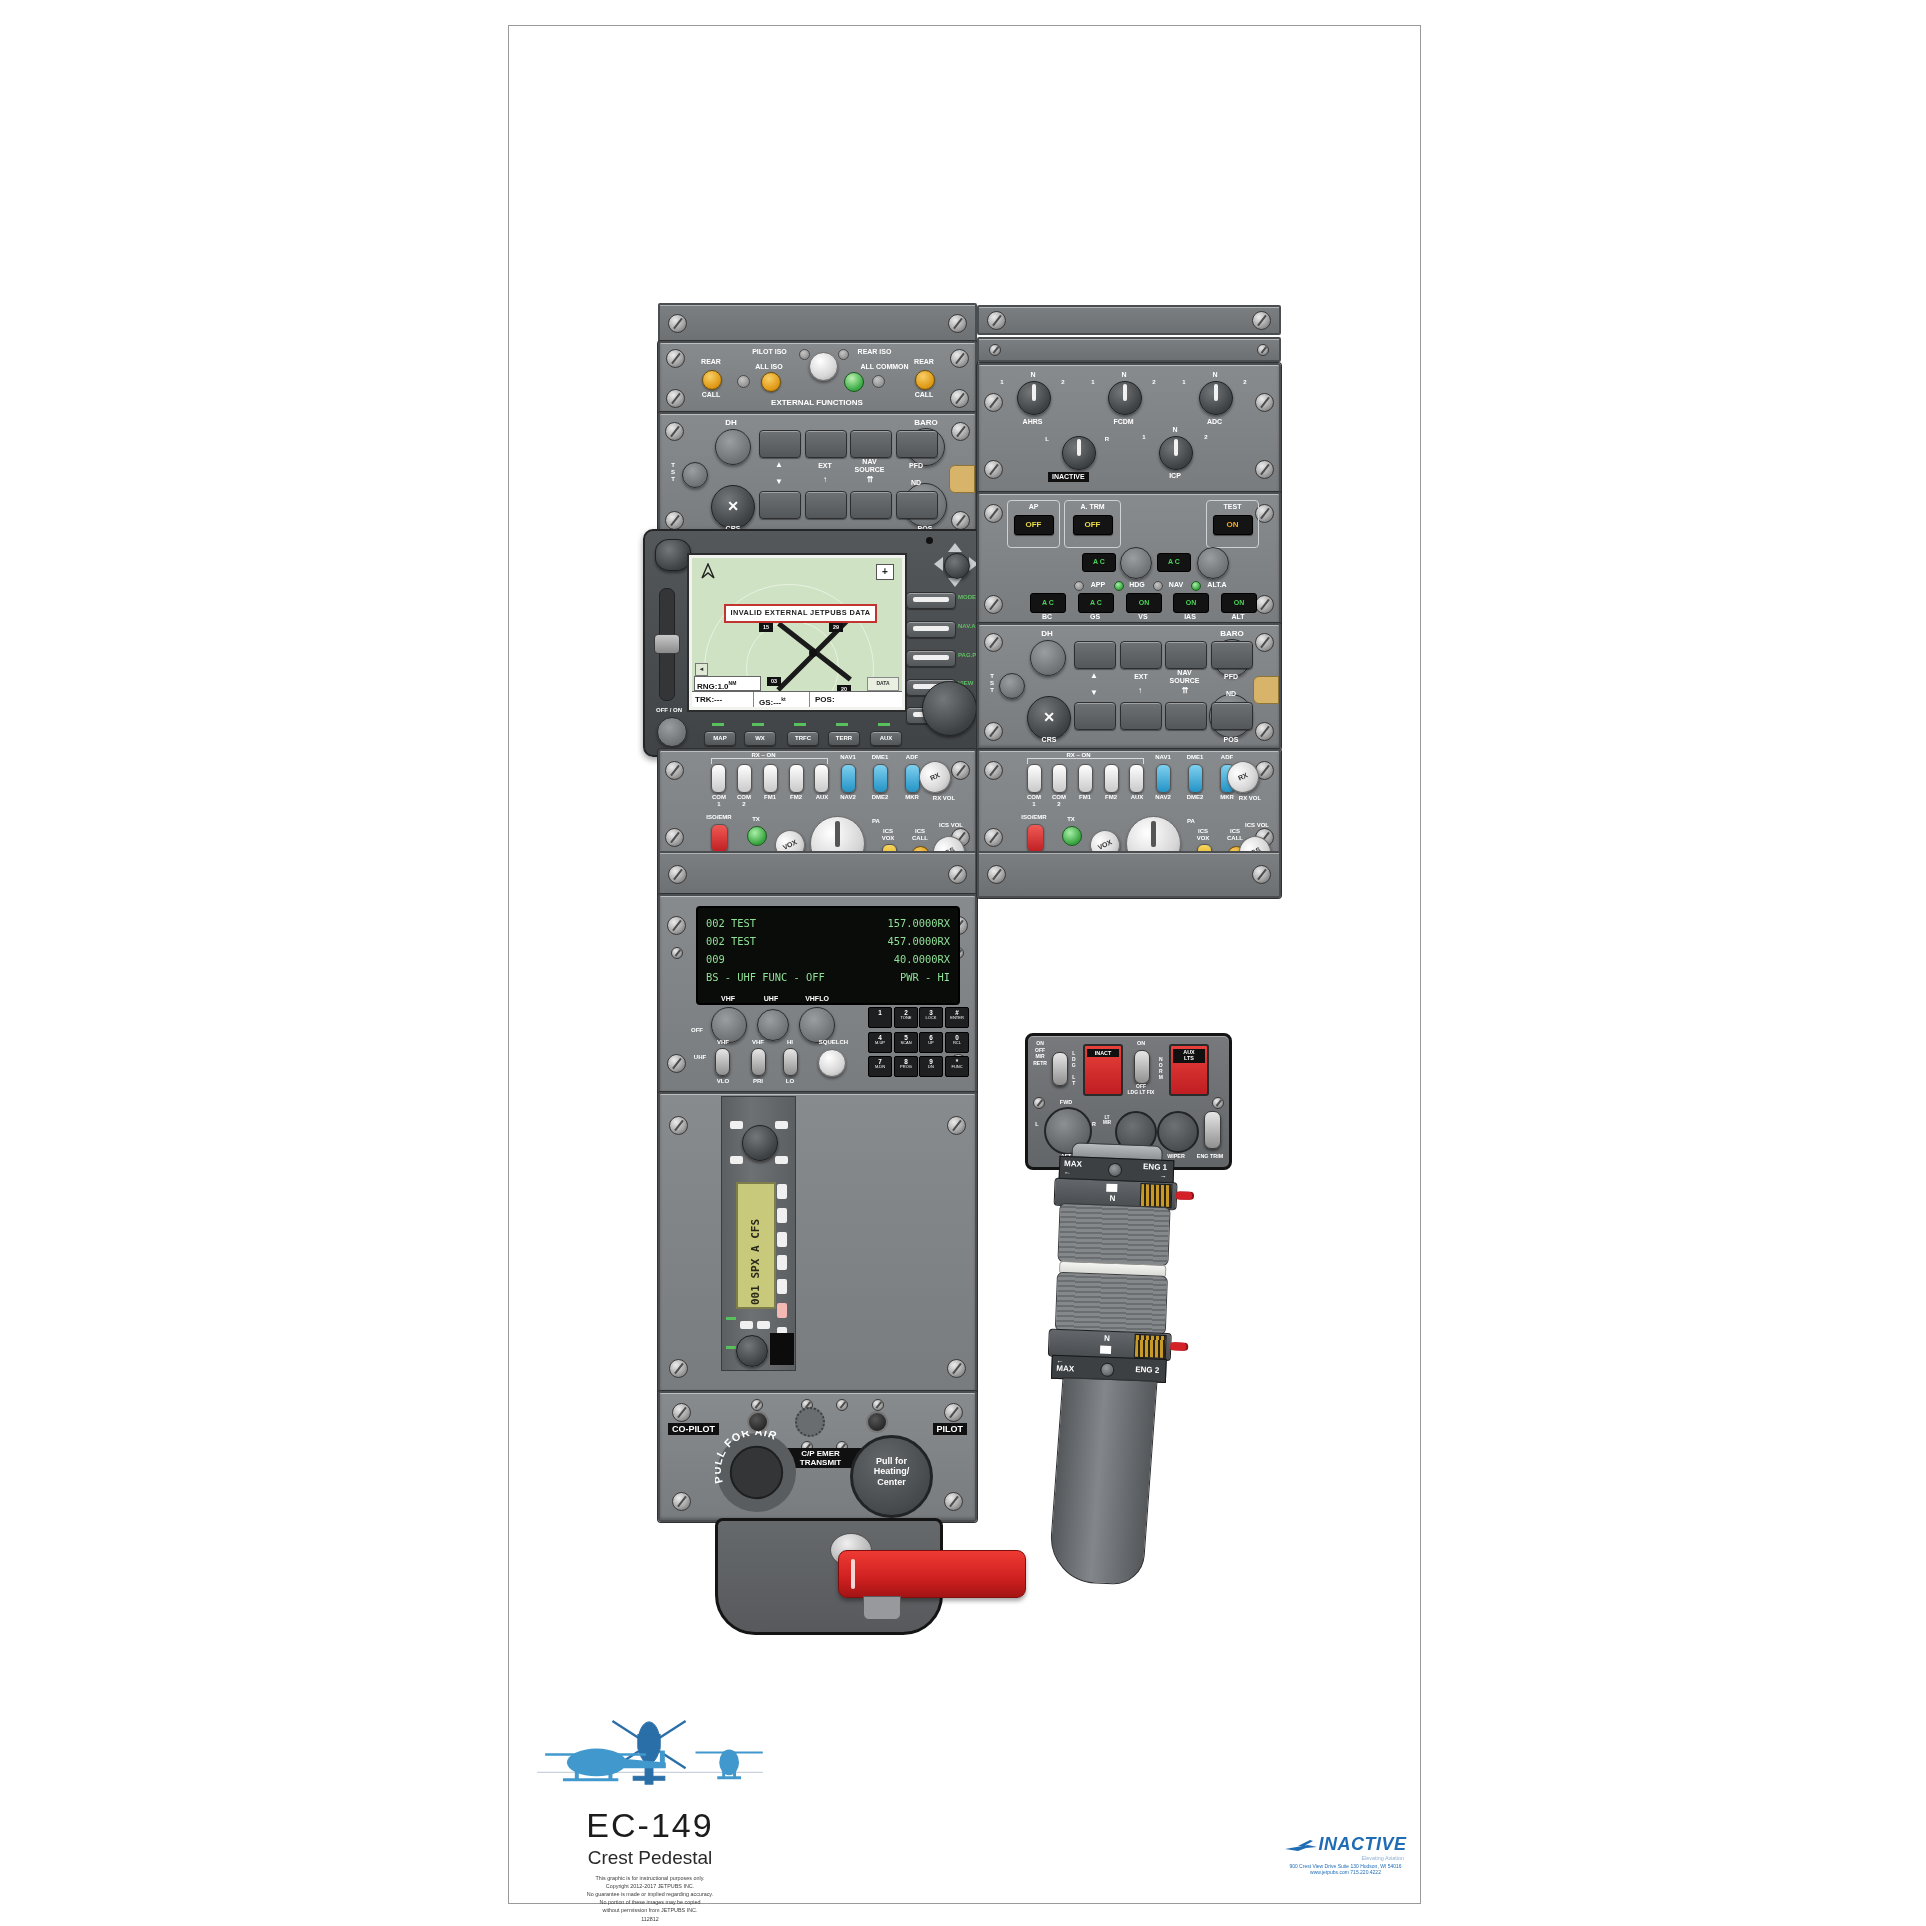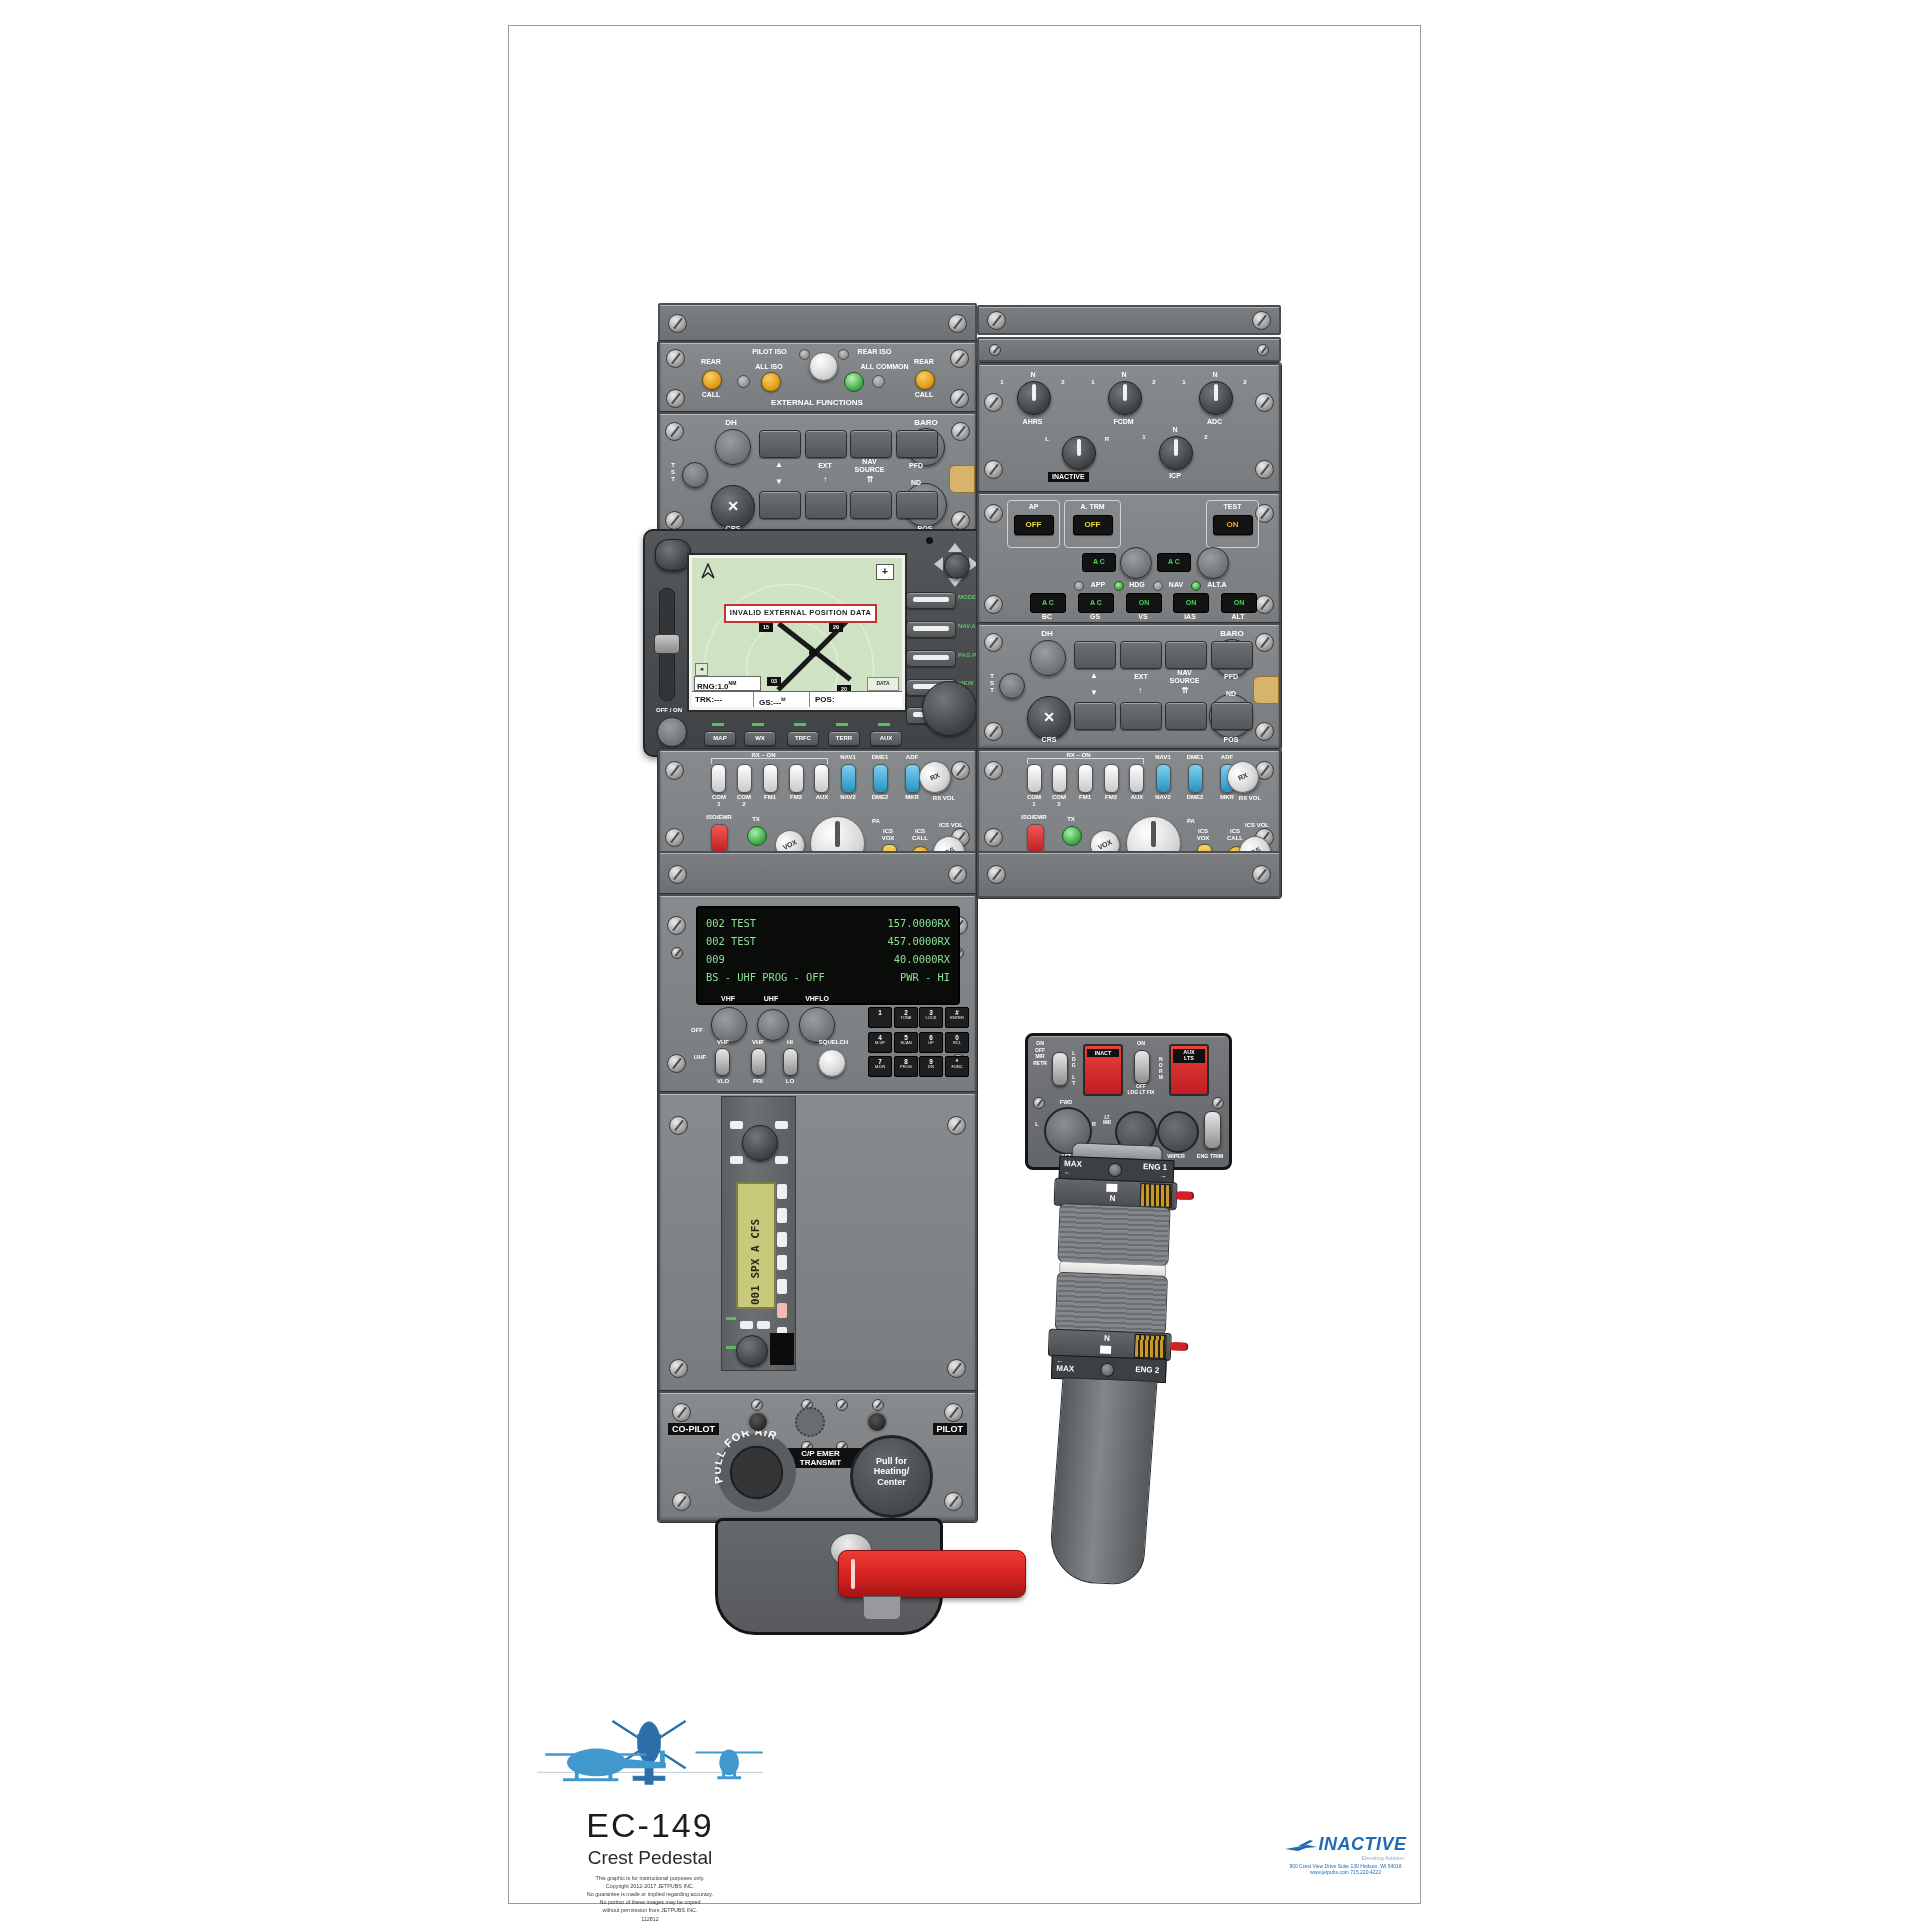--- a/index.html
+++ b/index.html
@@ -138,21 +138,21 @@
       <div class="a" style="right:8px;top:6px;width:16px;height:14px;background:#fff;border:1px solid #555;color:#222;font-weight:bold;font-size:10px;text-align:center;line-height:13px;">+</div>
 
       <div class="a" style="left:77px;top:91px;width:91px;height:5px;background:#1a1a1a;transform:rotate(38deg);"></div>
       <div class="a" style="left:71px;top:93px;width:103px;height:5px;background:#1a1a1a;transform:rotate(-45deg);"></div>
       <div class="a" style="left:117px;top:91px;width:8px;height:8px;background:#111;border-radius:50%;"></div>
       <div class="a" style="left:67px;top:65px;width:14px;height:9px;background:#111;color:#fff;font-size:5.4px;font-weight:bold;text-align:center;line-height:9px;">15</div>
       <div class="a" style="left:137px;top:65px;width:14px;height:9px;background:#111;color:#fff;font-size:5.4px;font-weight:bold;text-align:center;line-height:9px;">29</div>
       <div class="a" style="left:75px;top:119px;width:14px;height:9px;background:#111;color:#fff;font-size:5.4px;font-weight:bold;text-align:center;line-height:9px;">03</div>
       <div class="a" style="left:145px;top:127px;width:14px;height:9px;background:#111;color:#fff;font-size:5.4px;font-weight:bold;text-align:center;line-height:9px;">20</div>
 
-      <div class="a" style="left:32px;top:46px;width:149px;height:15px;background:#fff;border:2px solid #c23430;color:#222;font-weight:bold;font-size:7.4px;text-align:center;line-height:14px;letter-spacing:0.4px;">INVALID  EXTERNAL POSITION DATA</div>
+      <div class="a" style="left:32px;top:46px;width:149px;height:15px;background:#fff;border:2px solid #c23430;color:#222;font-weight:bold;font-size:7.4px;text-align:center;line-height:14px;letter-spacing:0.4px;">INVALID  EXTERNAL JETPUBS DATA</div>
       <div class="a" style="left:3px;top:105px;width:11px;height:11px;background:#dfe9d6;border:1px solid #777;color:#333;font-size:6px;text-align:center;line-height:10px;">◄</div>
       <div class="a" style="left:2px;top:118px;width:63px;height:13px;background:#fff;border:1px solid #666;color:#111;font-weight:bold;font-size:8px;line-height:12px;padding-left:2px;">
         <span>RNG:1.0</span><span style="font-size:5px;vertical-align:super;">NM</span>
       </div>
       <div class="a" style="right:3px;top:119px;width:30px;height:12px;background:#e9f0e2;border:1px solid #888;color:#333;font-size:5px;font-weight:bold;text-align:center;line-height:11px;">DATA</div>
 
       <div class="a" style="left:0;top:133px;width:210px;height:16px;background:#fff;border-top:1px solid #666;color:#111;font-weight:bold;font-size:8px;line-height:15px;">
         <span style="position:absolute;left:3px;">TRK:---</span>
         <span style="position:absolute;left:61px;border-left:1px solid #888;padding-left:5px;"><span>GS:---</span><span style="font-size:5px;vertical-align:super;">kt</span></span>
         <span style="position:absolute;left:117px;border-left:1px solid #888;padding-left:5px;">POS:</span>
@@ -274,21 +274,21 @@
       </div>
       <div style="display:flex;justify-content:space-between;line-height:18px;">
         <span>002 TEST</span>
           <span>457.0000RX</span>
       </div>
       <div style="display:flex;justify-content:space-between;line-height:18px;">
         <span>009</span>
           <span>40.0000RX</span>
       </div>
       <div style="display:flex;justify-content:space-between;line-height:18px;">
-        <span>BS - UHF PROG - OFF</span>
+        <span>BS - UHF FUNC - OFF</span>
           <span>PWR - HI</span>
       </div>
     </div>
     <div class="a lbl lbl7" style="left:48px;top:99px;width:40px;">VHF</div>
     <div class="a lbl lbl7" style="left:93px;top:99px;width:36px;">UHF</div>
     <div class="a lbl lbl7" style="left:133px;top:99px;width:48px;">VHFLO</div>
     <div class="a knob-mid" style="left:51px;top:111px;width:34px;height:34px;"></div>
     <div class="a knob-mid" style="left:97px;top:113px;width:30px;height:30px;"></div>
     <div class="a knob-mid" style="left:139px;top:111px;width:34px;height:34px;"></div>
     <div class="a lbl lbl6" style="left:24px;top:131px;width:26px;">OFF</div>

